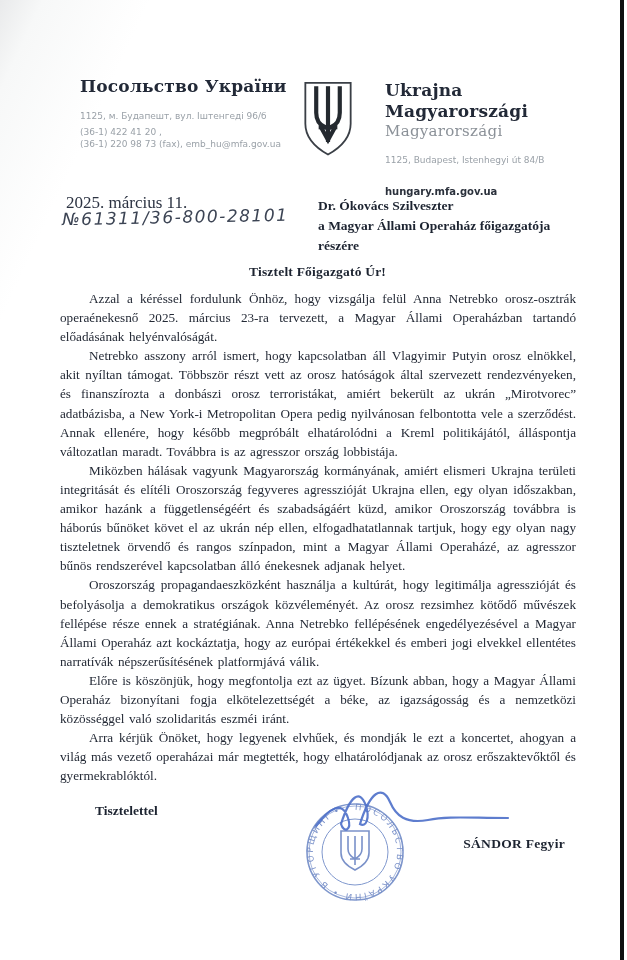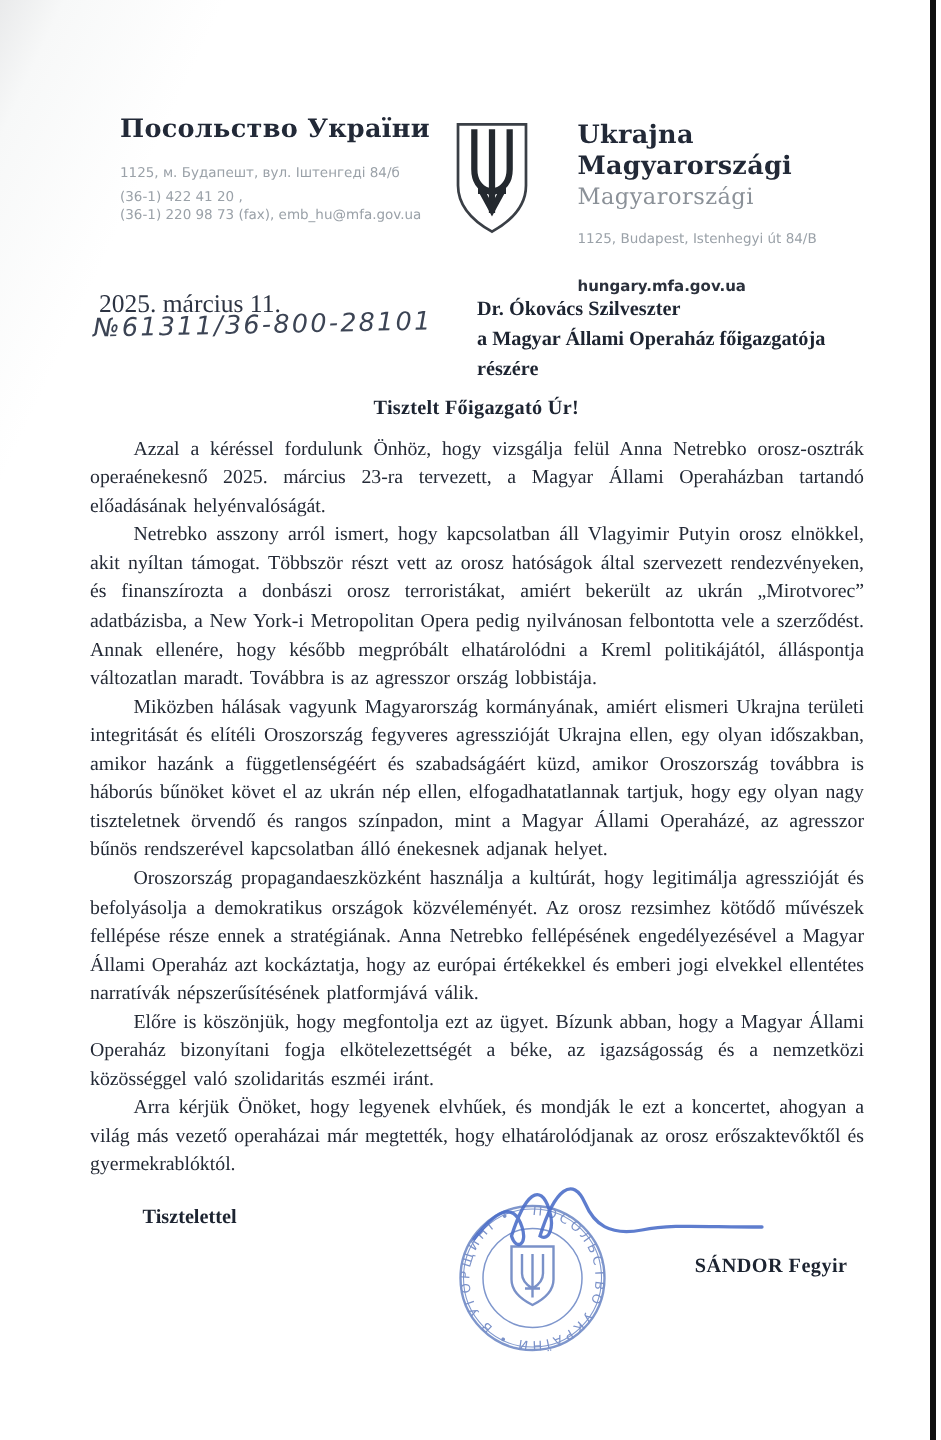--- a/index.html
+++ b/index.html
@@ -84,21 +84,21 @@
   }
 </style>
 </head>
 <body>
 
 <div class="paper">
 
   <div class="letterhead">
     <div class="lh-left">
       <div class="lh-title">Посольство України</div>
-      <div class="lh-small">1125, м. Будапешт, вул. Іштенгеді 84/б</div>
+      <div class="lh-small">1125, м. Будапешт, вул. Іштенгеді 96/б</div>
       <div class="lh-small2">(36-1) 422 41 20 ,
 (36-1) 220 98 73 (fax), emb_hu@mfa.gov.ua</div>
     </div>
 
     <svg class="emblem" viewBox="0 0 64 88" aria-hidden="true">
       <path d="M7 3 H57 V48 Q57 68 32 82 Q7 68 7 48 Z" fill="none" stroke="#3a3f46" stroke-width="2"></path>
       <g fill="none" stroke="#24292f" stroke-width="4.6" stroke-linecap="square">
         <path d="M32 9 V52"></path>
         <path d="M19 9 V36 Q19 48 29 52"></path>
         <path d="M45 9 V36 Q45 48 35 52"></path>

